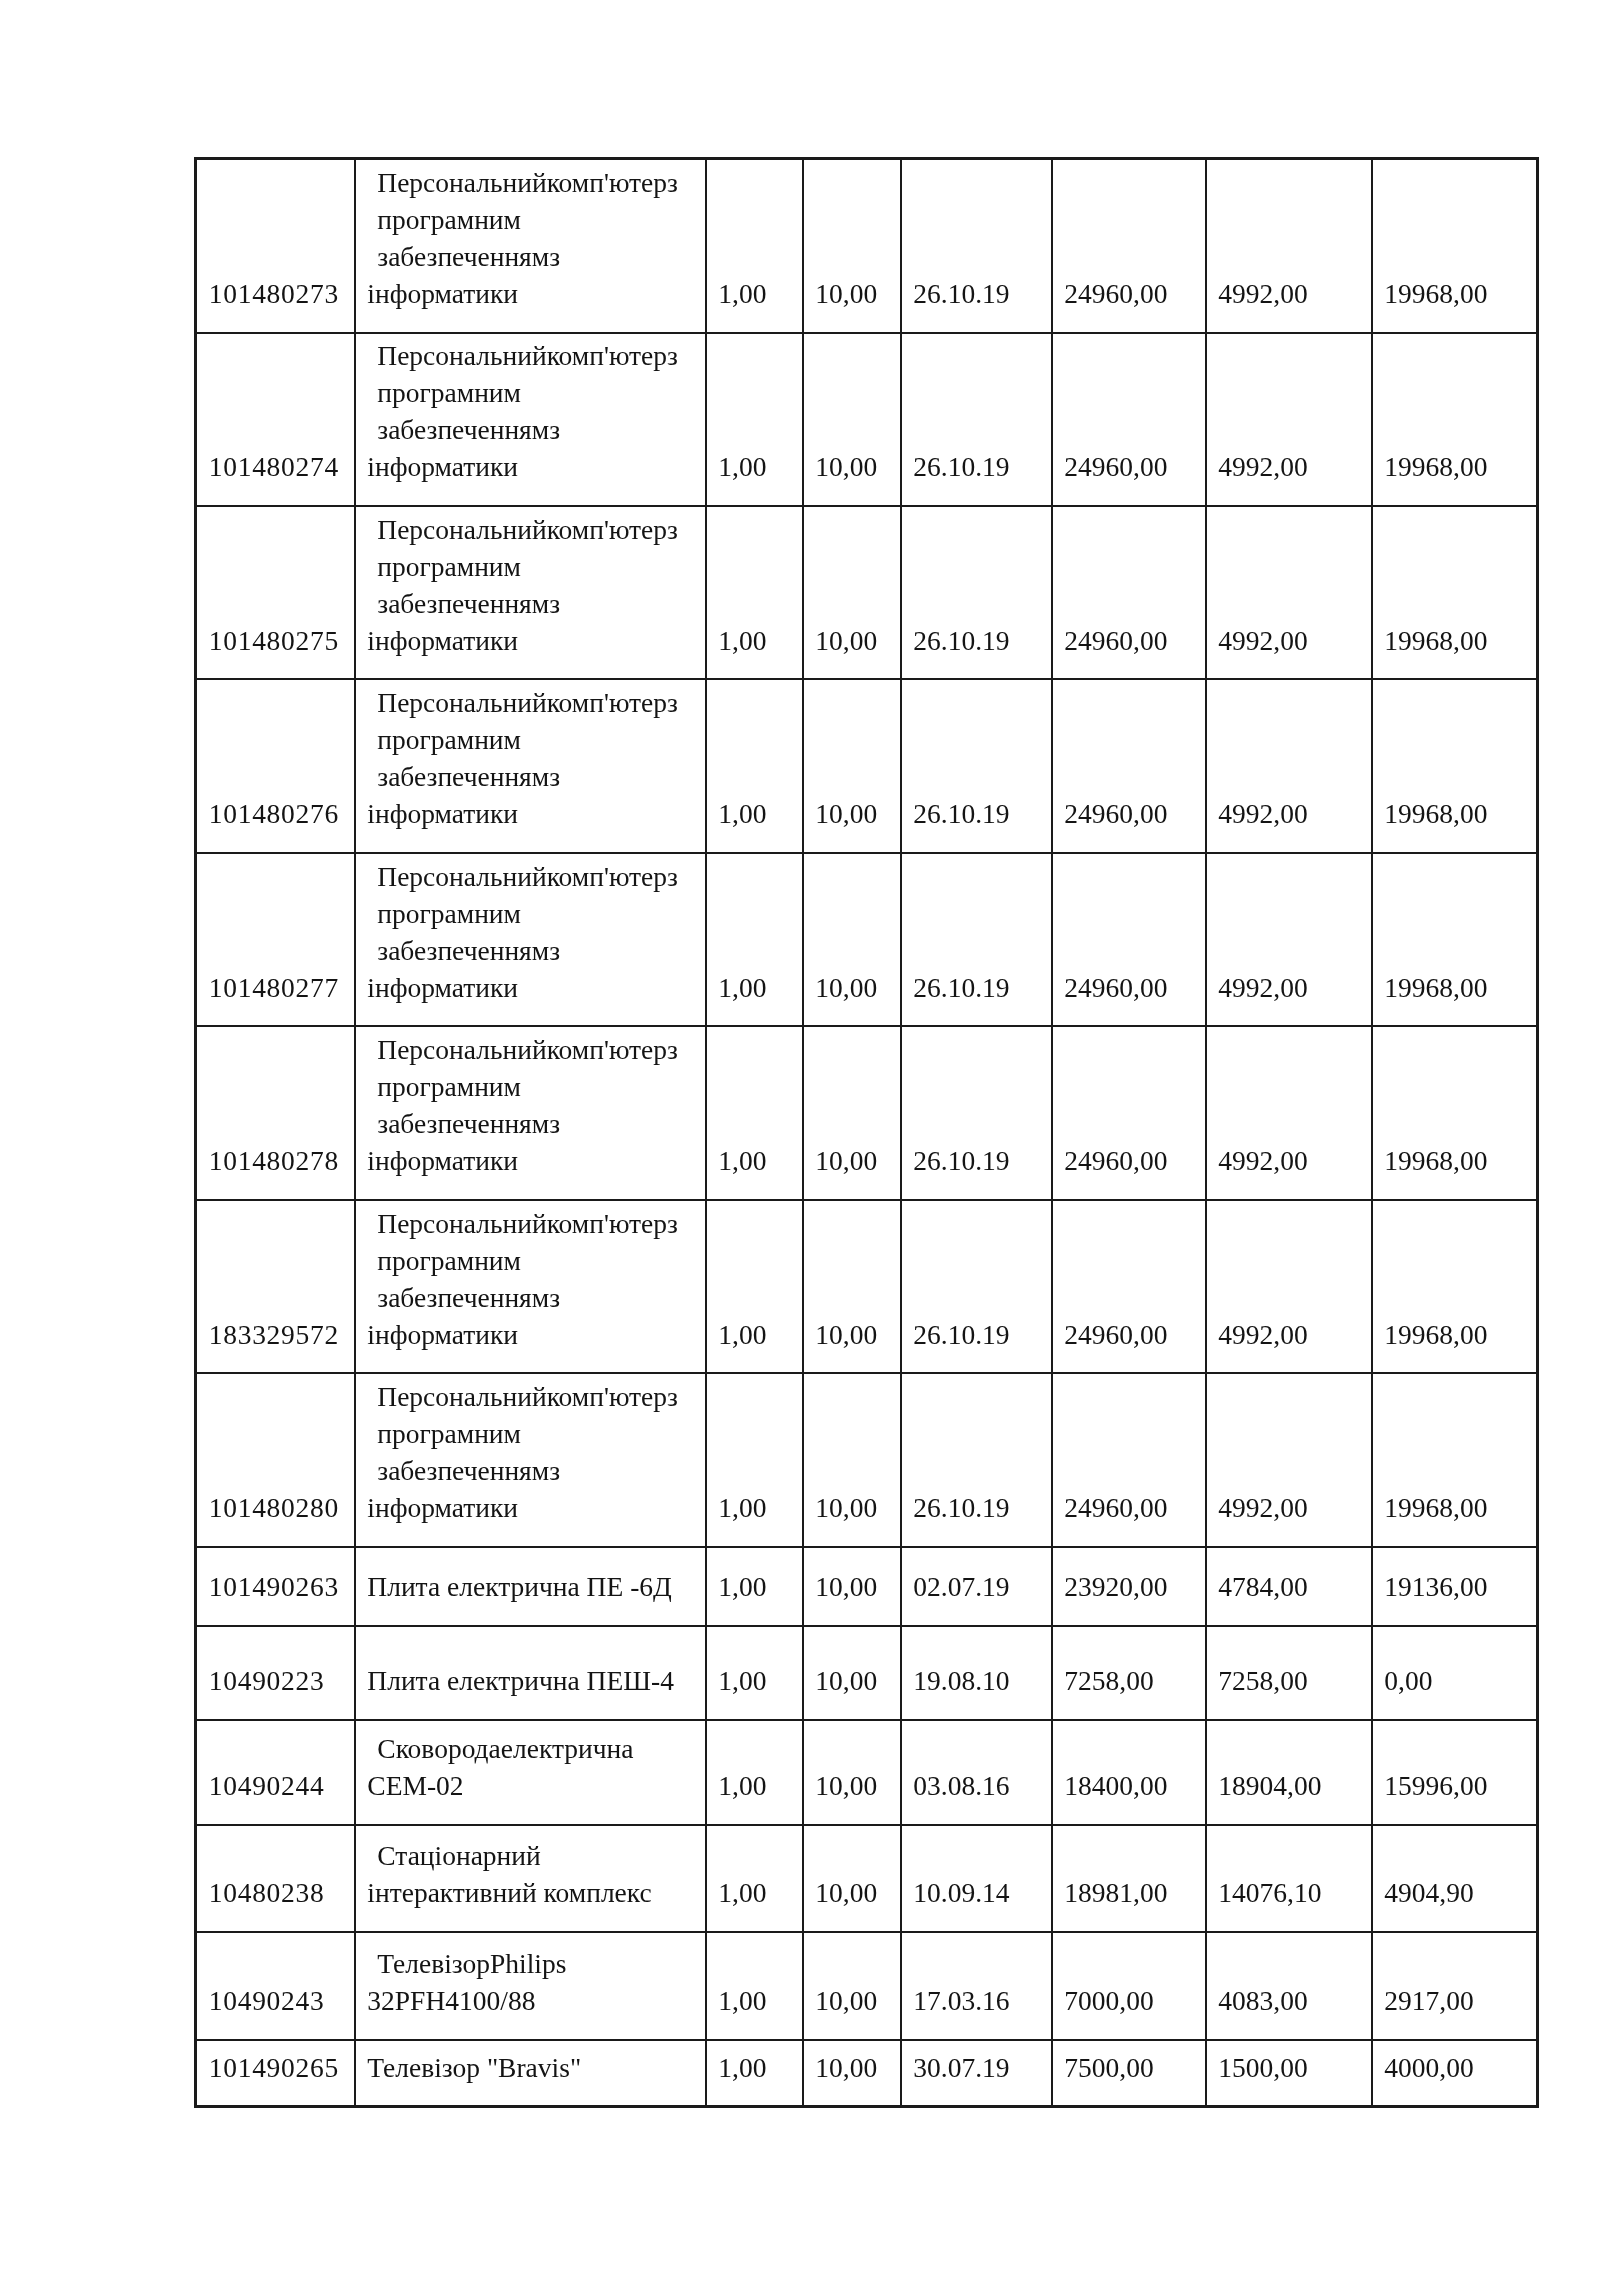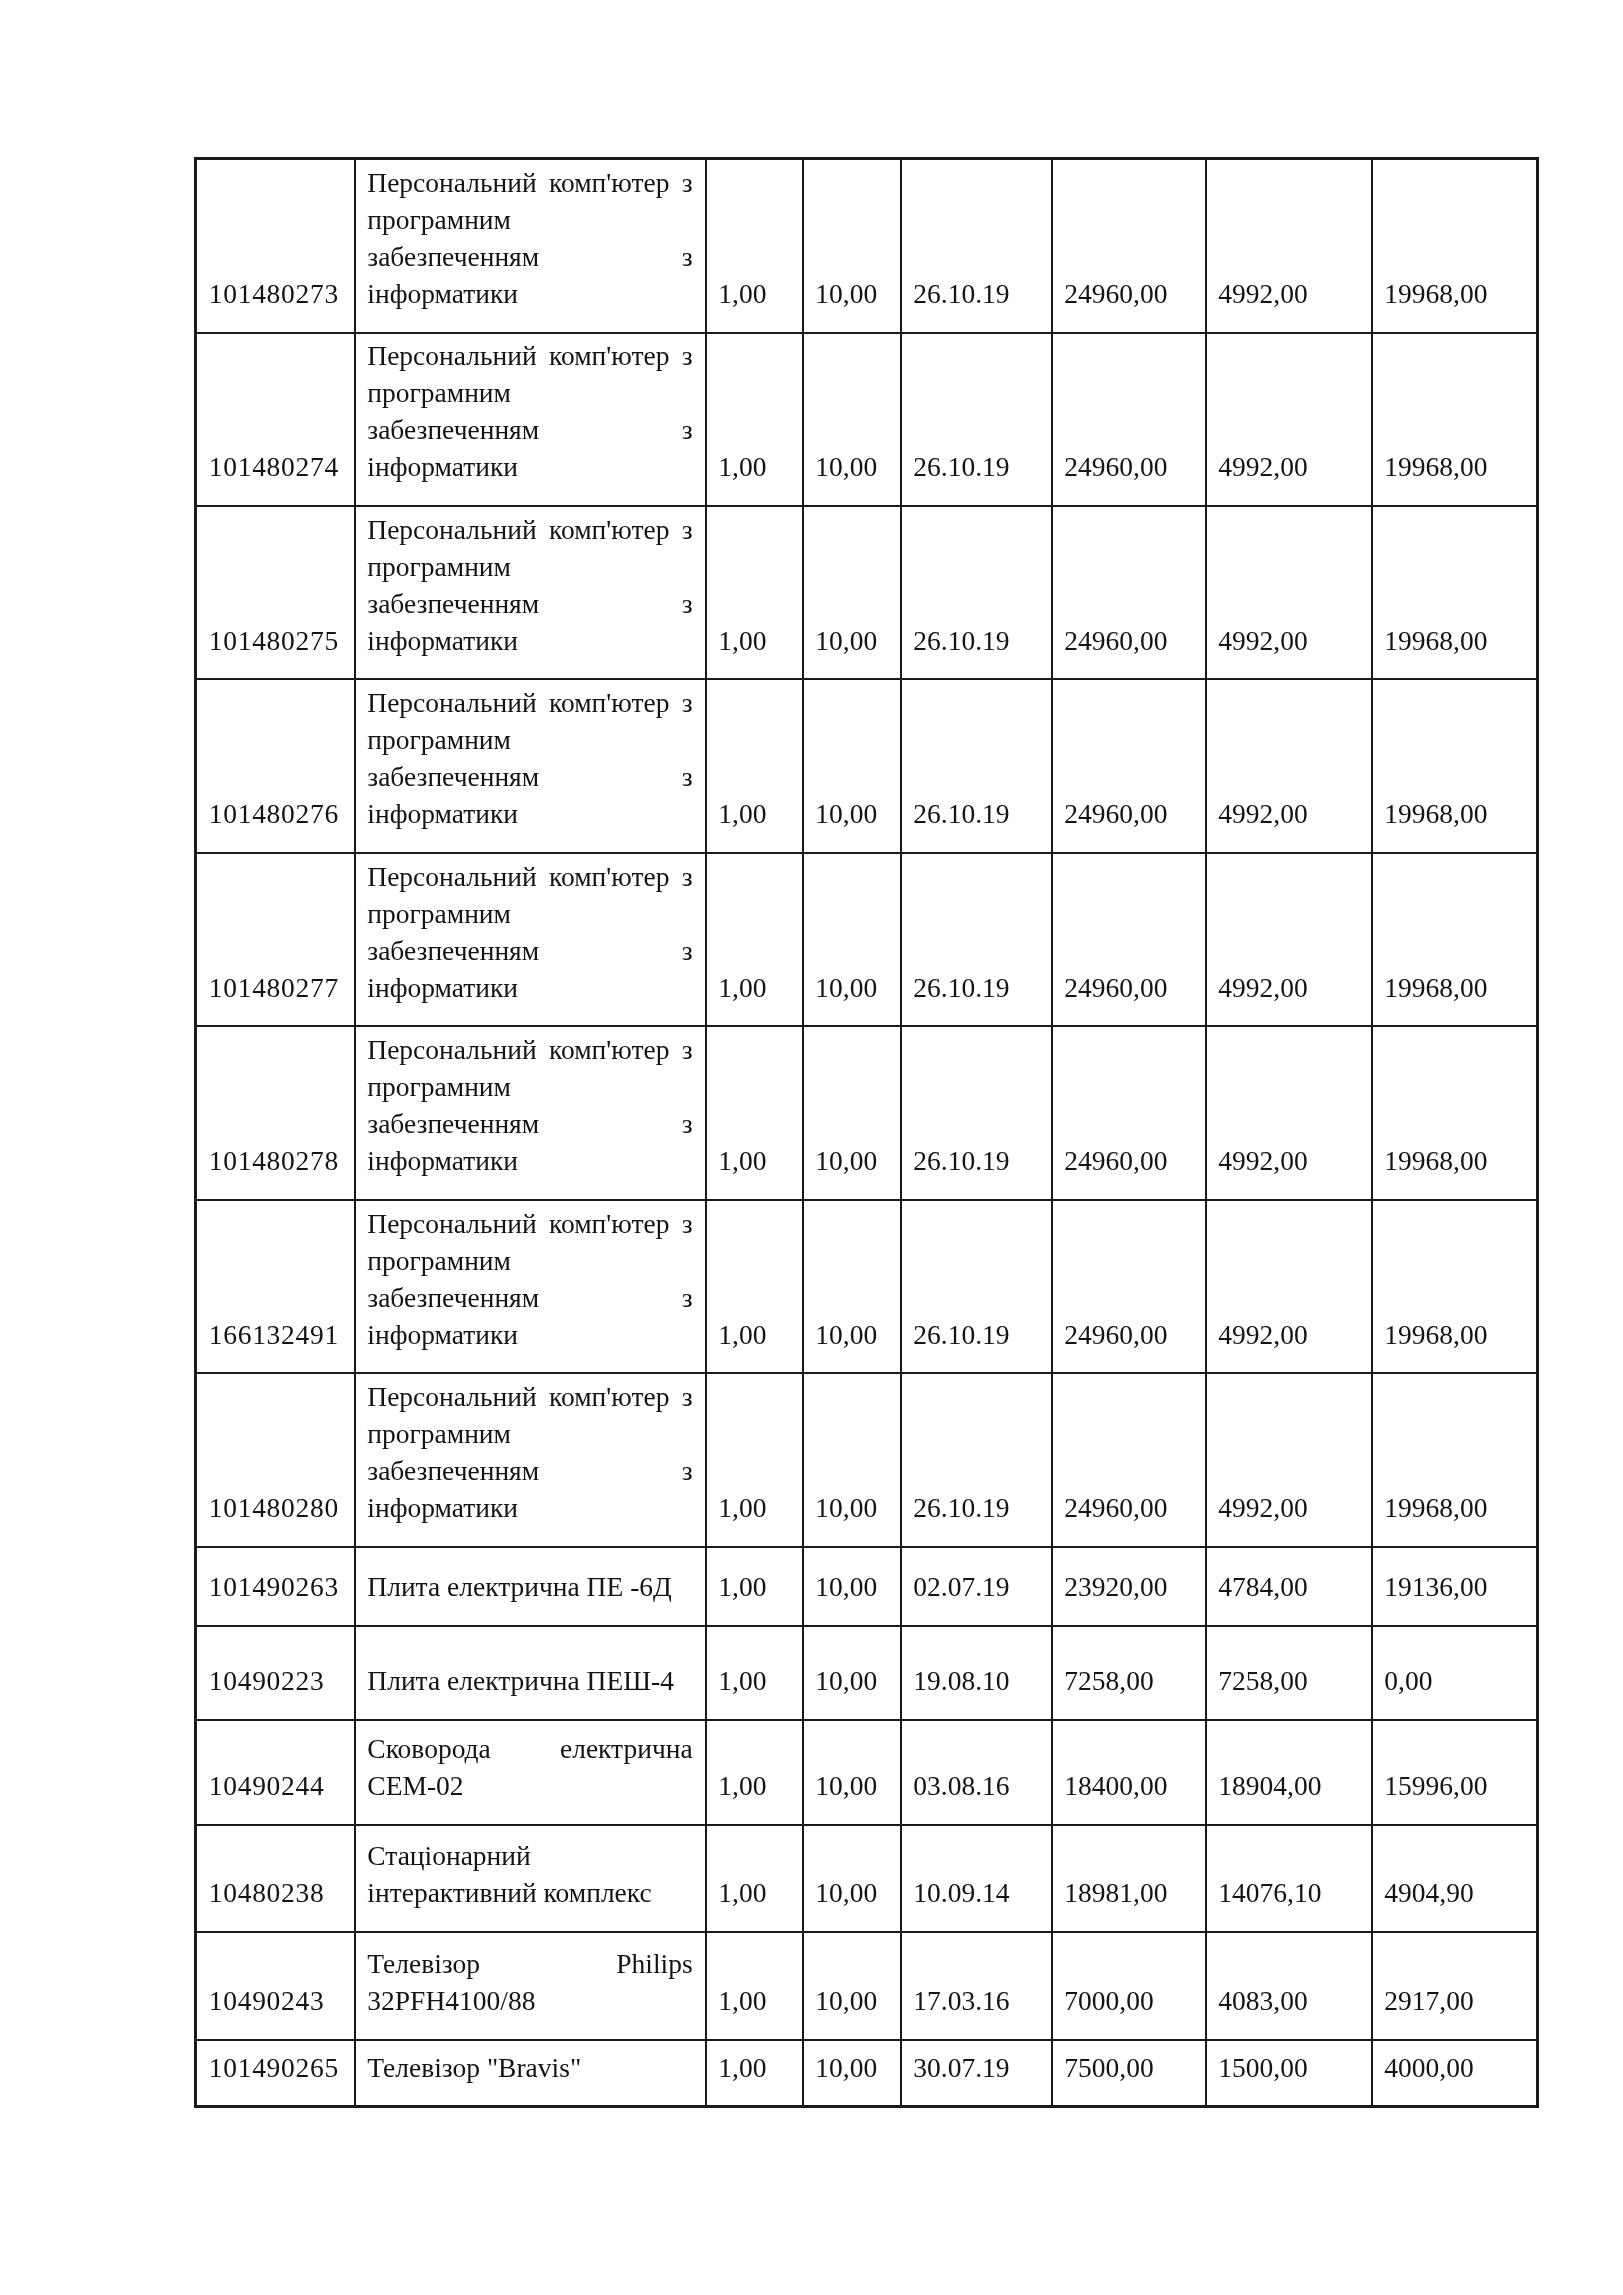--- a/index.html
+++ b/index.html
@@ -43,22 +43,23 @@
     white-space: nowrap;
   }
   td.c-desc {
     padding-left: 14.4px;
     padding-right: 10.5px;
   }
   td.c-val { white-space: nowrap; }
   .dline { line-height: 37px; min-height: 37px; }
   .dline.just {
     display: flex;
-    justify-content: space-between;
+    justify-content: flex-start;
     white-space: nowrap;
+    margin-left: 10px;
   }
 </style>
 </head>
 <body>
 
 <div class="sheet">
   <table class="inv">
     <colgroup>
         <col style="width: 159px;">
         <col style="width: 351px;">
@@ -208,21 +209,21 @@
             <div class="dline">інформатики</div>
           </td>
           <td class="c-val">1,00</td>
           <td class="c-val">10,00</td>
           <td class="c-val">26.10.19</td>
           <td class="c-val">24960,00</td>
           <td class="c-val">4992,00</td>
           <td class="c-val">19968,00</td>
         </tr>
         <tr style="height: 173px;">
-          <td class="c-num">166132491</td>
+          <td class="c-num">183329572</td>
           <td class="c-desc">
             <div class="dline just">
               <span>Персональний</span>
               <span>комп'ютер</span>
               <span>з</span>
             </div>
             <div class="dline just">
               <span>програмним</span>
             </div>
             <div class="dline just">

